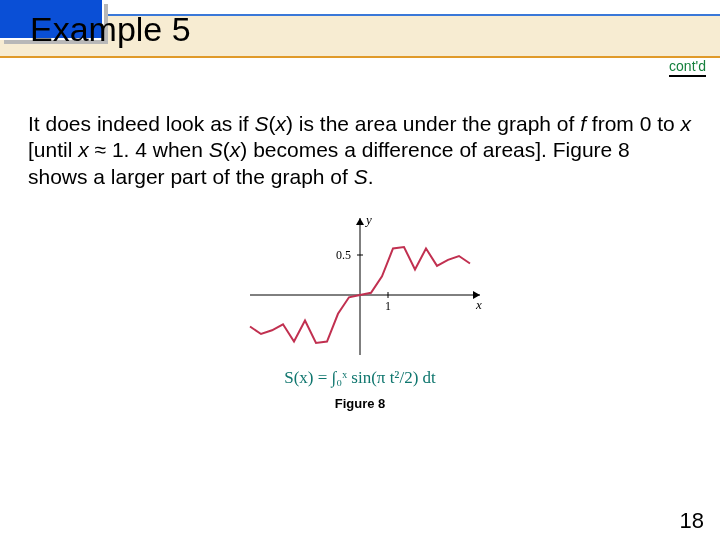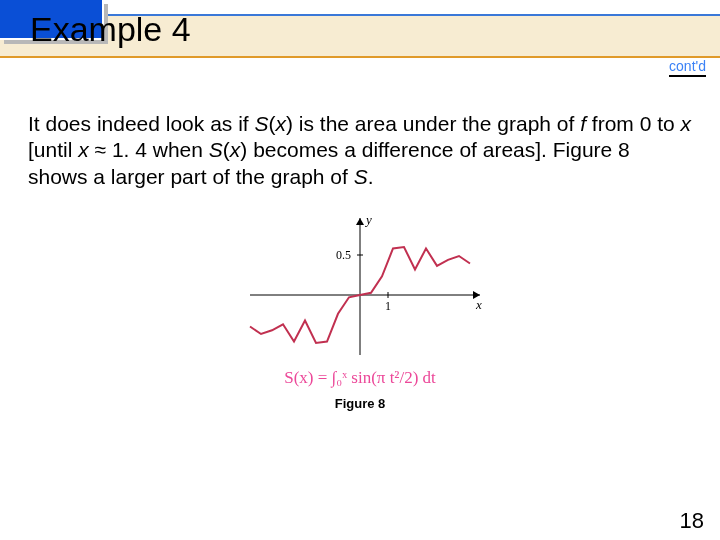--- a/index.html
+++ b/index.html
@@ -45,21 +45,21 @@
   font-size: 34px;
   font-weight: 400;
   color: #000;
   z-index: 5;
 }
 .contd {
   position: absolute;
   top: 58px;
   right: 14px;
   font-size: 14px;
-  color: #3b82f6;
+  color: #15803d;
   border-bottom: 2px solid #000;
   padding-bottom: 1px;
   text-align: right;
 }
 .body-area {
   padding: 28px 28px 0 28px;
 }
 .para {
   font-size: 21px;
   line-height: 1.25;
@@ -73,21 +73,21 @@
 }
 .fig-caption-title {
   font-family: "Times New Roman", serif;
   font-size: 18px;
   color: #222;
   margin-top: 6px;
 }
 .fig-formula {
   font-family: "Times New Roman", serif;
   font-size: 17px;
-  color: #ec4899;
+  color: #0f766e;
   margin-top: 4px;
 }
 .fig-label {
   font-size: 13px;
   font-weight: bold;
   margin-top: 8px;
   color: #000;
 }
 .page-num {
   position: absolute;
@@ -97,21 +97,21 @@
   color: #000;
 }
 .it { font-style: italic; }
 </style>
 </head>
 <body>
 
 <div class="header-band">
   <div class="cream-strip"></div>
   <div class="blue-box"></div>
-  <div class="title">Example 4</div>
+  <div class="title">Example 5</div>
   <div class="contd">cont'd</div>
 </div>
 
 <div class="body-area">
 
 
   <p class="para">
     <span>It does indeed look as if </span><span class="it">S</span><span>(</span><span class="it">x</span><span>) is the area under the graph of </span><span class="it">f</span><span> from 0 to </span><span class="it">x</span><span> [until </span><span class="it">x</span><span> ≈ 1. 4 when </span><span class="it">S</span><span>(</span><span class="it">x</span><span>) becomes a difference of areas]. Figure 8 shows a larger part of the graph of </span><span class="it">S</span><span>.</span>
   </p>
 

